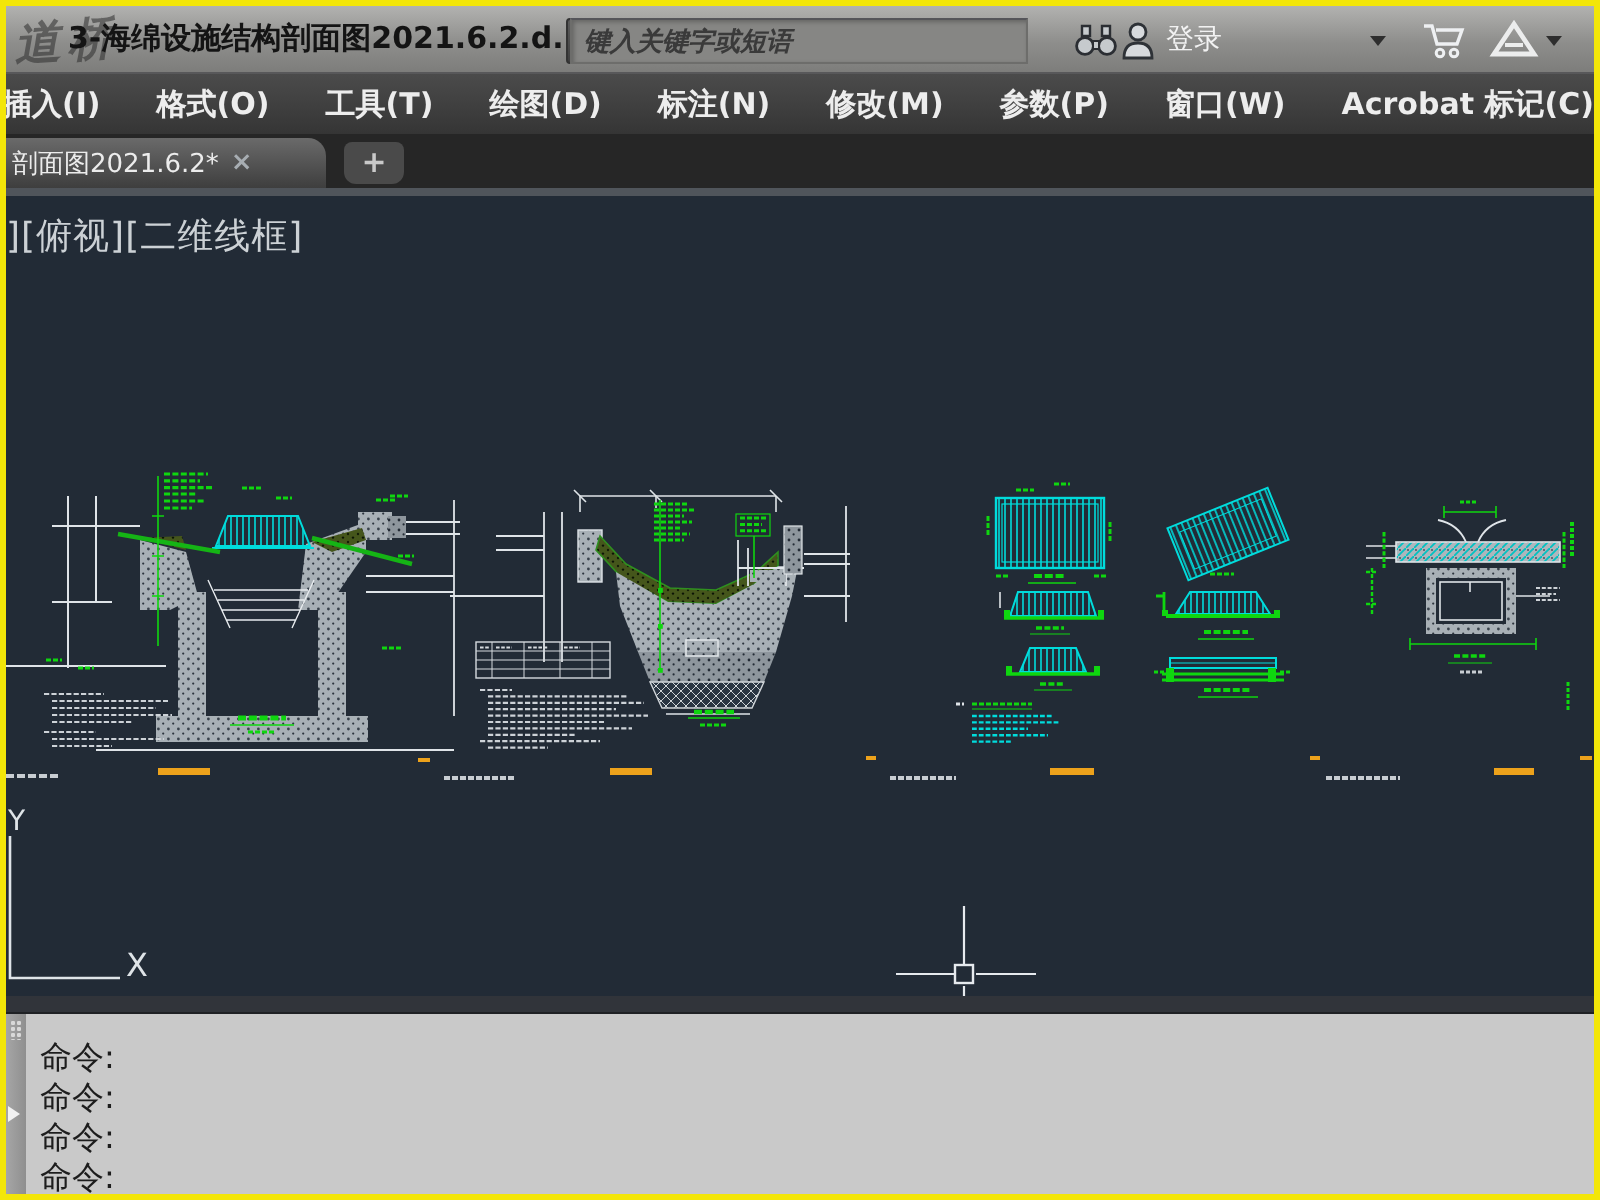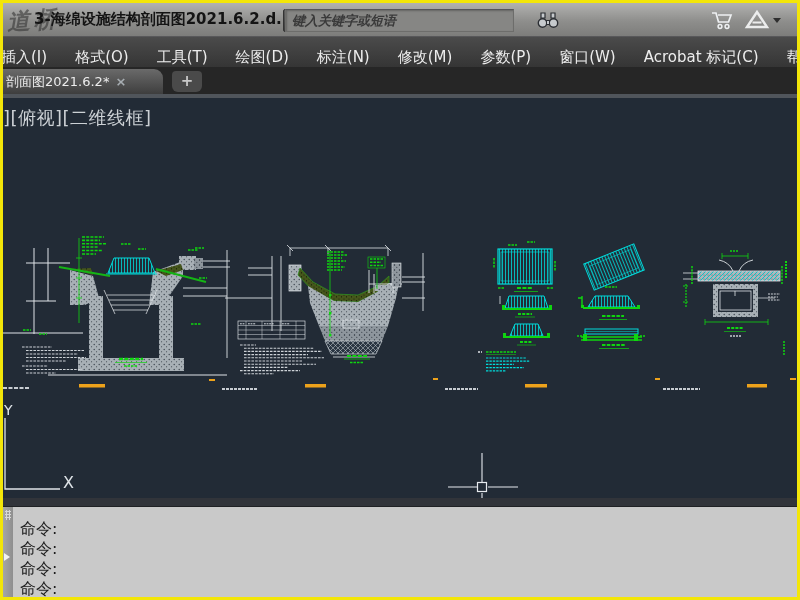--- a/index.html
+++ b/index.html
@@ -13,21 +13,21 @@
   .hist-btn{position:absolute;left:280px;top:6px;width:15px;height:21px;background:linear-gradient(#5c5c5c,#3f3f3f);border:1px solid #333;border-radius:2px;color:#e8e8e8;font-size:8px;line-height:21px;text-align:center;cursor:pointer;}
   .search-box{position:absolute;left:282px;top:6px;width:227px;height:21px;background:#868684;border:1px solid #6d6d6b;border-top-color:#55555a;box-shadow:inset 1px 1px 2px rgba(0,0,0,.25);}
   .search-box input{width:100%;height:100%;background:transparent;border:none;outline:none;font-style:italic;font-weight:bold;font-size:13px;color:#3a3a3a;padding:0 6px;box-sizing:border-box;font-family:"DejaVu Sans","Liberation Sans",sans-serif;}
   .search-box input::placeholder{color:#3a3a3a;opacity:1;}
   .tb-ico{position:absolute;top:5px;width:24px;height:24px;display:flex;align-items:center;justify-content:center;cursor:pointer;}
   .signin{position:absolute;left:557px;top:5px;width:133px;height:24px;display:flex;align-items:center;gap:5px;cursor:pointer;color:#f2f2f2;font-size:14px;}
   .caret{width:0;height:0;border-left:4px solid transparent;border-right:4px solid transparent;border-top:5px solid #2e2e2e;margin-left:auto;}
   .caret2{width:0;height:0;border-left:4px solid transparent;border-right:4px solid transparent;border-top:5px solid #2e2e2e;}
 
   
-  .menubar{height:30px;flex:0 0 30px;background:linear-gradient(#4b4b4b,#353535);display:flex;align-items:flex-end;overflow:hidden;white-space:nowrap;}
+  .menubar{height:30px;flex:0 0 30px;background:linear-gradient(#4b4b4b,#353535);display:flex;align-items:center;overflow:hidden;white-space:nowrap;font-weight:bold;}
   .menu-item{padding:0 14px;font-size:15px;color:#ededed;cursor:pointer;flex:0 0 auto;}
   .menu-item:first-child{margin-left:-16px;}
 
   
   .tabbar{position:relative;height:31px;flex:0 0 31px;background:#262626;overflow:hidden;}
   .tab-strip{position:absolute;left:0;right:0;bottom:0;height:4px;background:#50555b;}
   .doc-tab{position:absolute;left:0;top:2px;width:160px;height:25px;background:linear-gradient(#6a6a6a,#3e3e3e);border-radius:0 9px 0 0;display:flex;align-items:center;padding:0 14px 0 3px;box-sizing:border-box;cursor:pointer;}
   .doc-tab .lbl{font-size:13px;color:#ececec;white-space:nowrap;overflow:hidden;}
   .doc-tab .x{margin-left:6px;color:#a7adb2;font-size:13px;font-weight:bold;line-height:1;cursor:pointer;}
   .new-tab{position:absolute;left:169px;top:4px;width:30px;height:21px;background:#4a4a4a;border-radius:4px 4px 6px 6px;color:#c9c9c9;font-size:15px;font-weight:bold;text-align:center;line-height:20px;cursor:pointer;}
@@ -60,20 +60,28 @@
     <div class="search-box">
       <input type="text" placeholder="键入关键字或短语" style="">
     </div>
     <div class="tb-ico" style="left:533px">
       <svg width="22" height="18" viewBox="0 0 22 18">
         <path d="M4,2 h4 v5 h-4 z M14,2 h4 v5 h-4 z" fill="#c6cacd" stroke="#2b2e33" stroke-width="1.2"></path>
         <circle cx="5.5" cy="12" r="4.2" fill="#c6cacd" stroke="#2b2e33" stroke-width="1.4"></circle>
         <circle cx="16.5" cy="12" r="4.2" fill="#c6cacd" stroke="#2b2e33" stroke-width="1.4"></circle>
         <rect x="9.5" y="9.5" width="3" height="4" fill="#c6cacd" stroke="#2b2e33" stroke-width="1"></rect>
       </svg>
+    </div>
+    <div class="signin">
+      <svg width="18" height="20" viewBox="0 0 18 20">
+        <circle cx="9" cy="6" r="4" fill="#d7dadd" stroke="#2e3237" stroke-width="1.4"></circle>
+        <path d="M2,19 Q2,11.5 9,11.5 Q16,11.5 16,19 Z" fill="#d7dadd" stroke="#2e3237" stroke-width="1.4"></path>
+      </svg>
+      <span>登录</span>
+      <span class="caret"></span>
     </div>
     <div class="tb-ico" style="left:707px">
       <svg width="24" height="22" viewBox="0 0 24 22">
         <path d="M2,4 h4 l2.5,9 h10 l2.5,-7 h-13" fill="none" stroke="#eef0f2" stroke-width="1.7"></path>
         <circle cx="10" cy="17.5" r="1.9" fill="none" stroke="#eef0f2" stroke-width="1.5"></circle>
         <circle cx="17" cy="17.5" r="1.9" fill="none" stroke="#eef0f2" stroke-width="1.5"></circle>
       </svg>
     </div>
     <div class="tb-ico" style="left:739px;width:40px">
       <svg width="26" height="22" viewBox="0 0 26 22">

